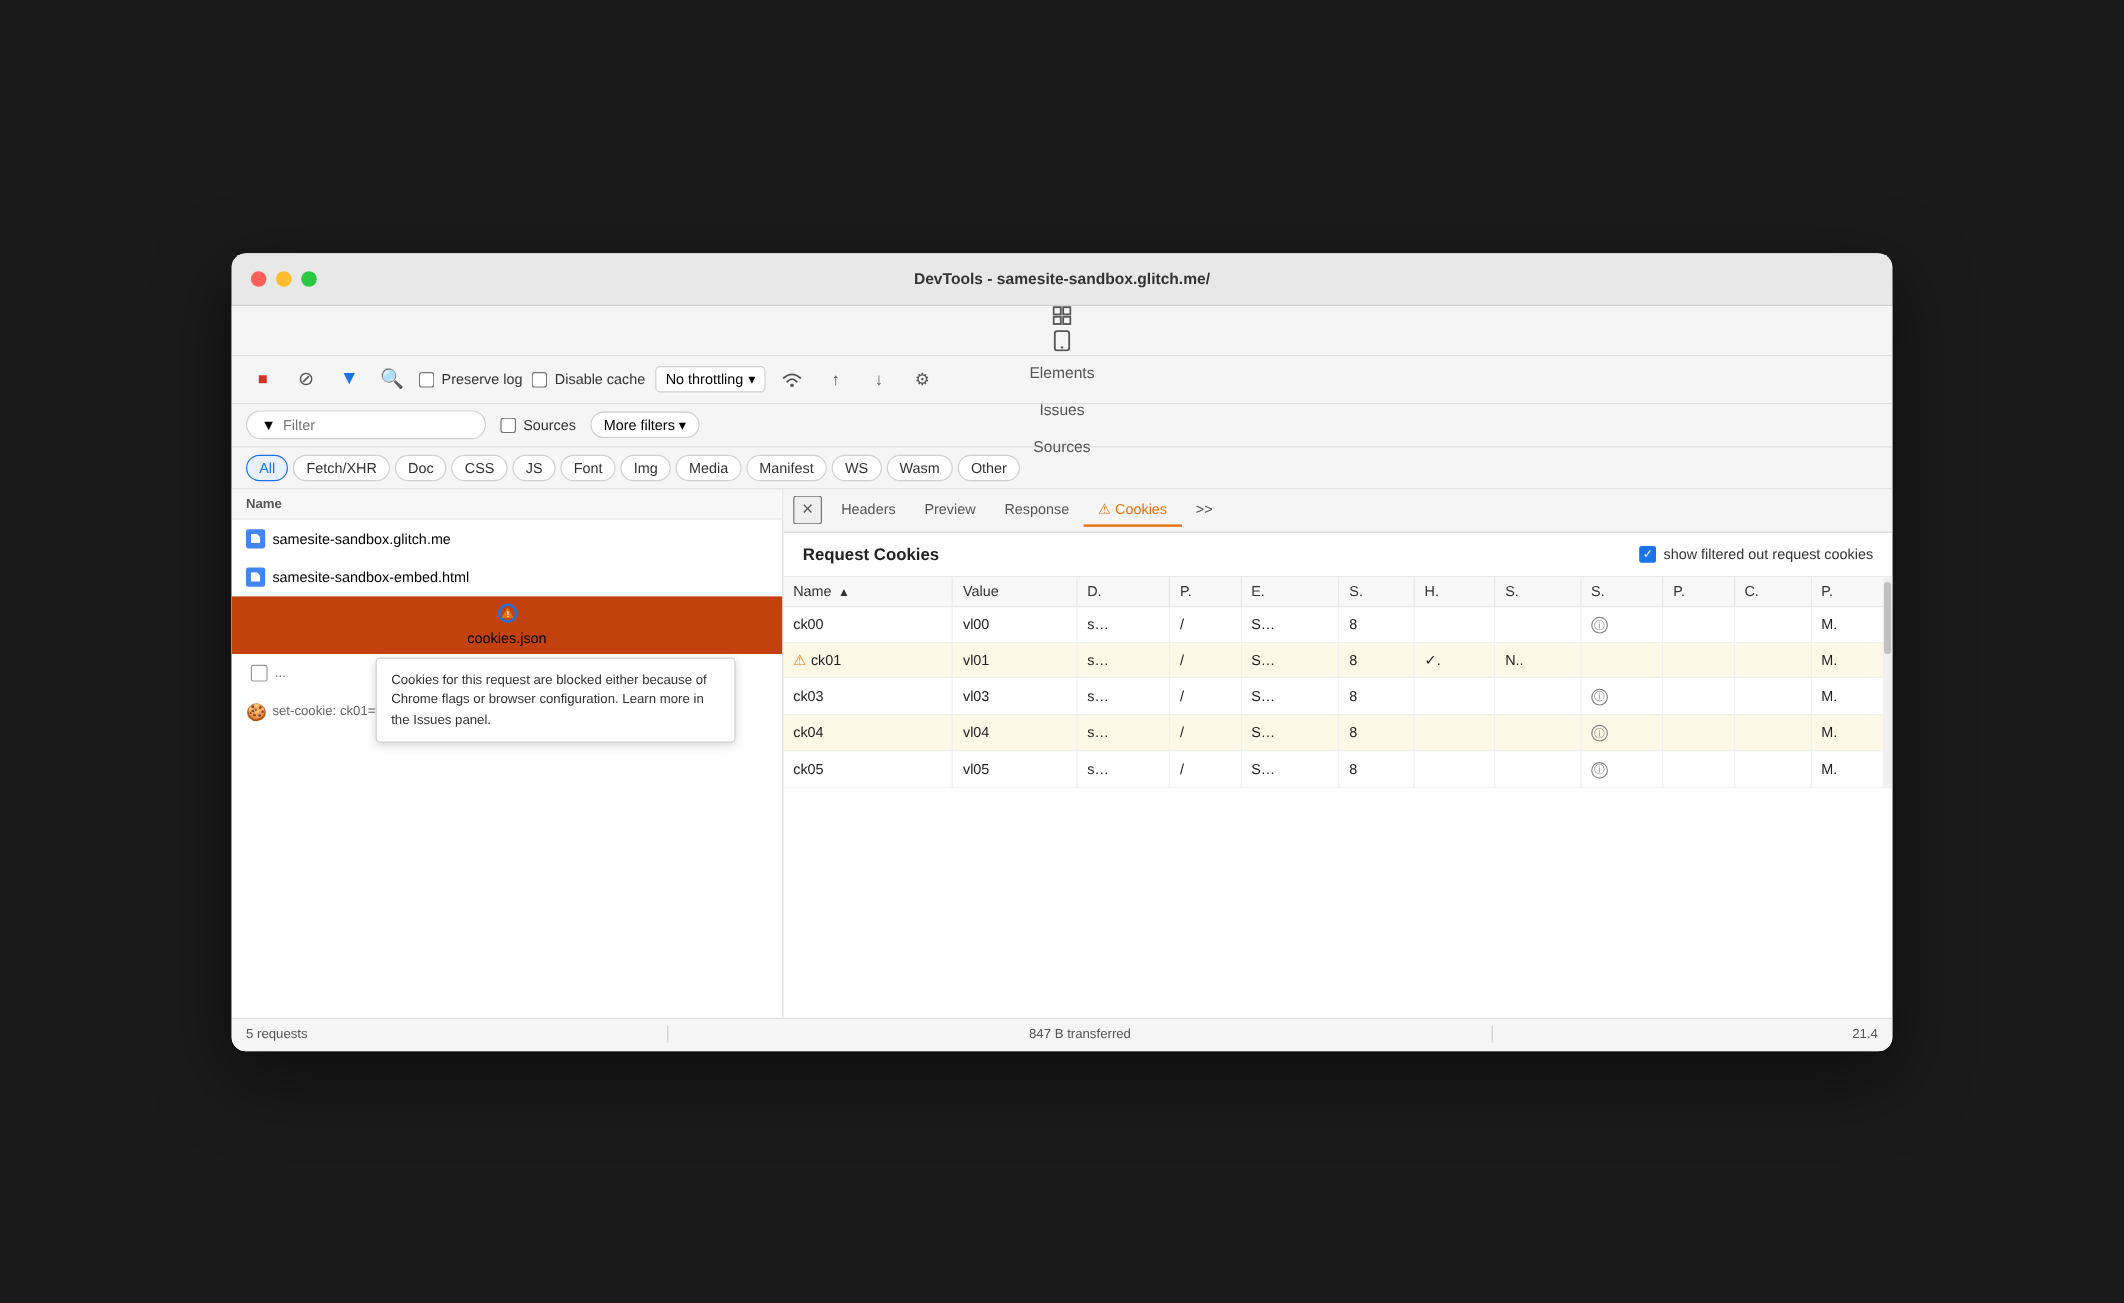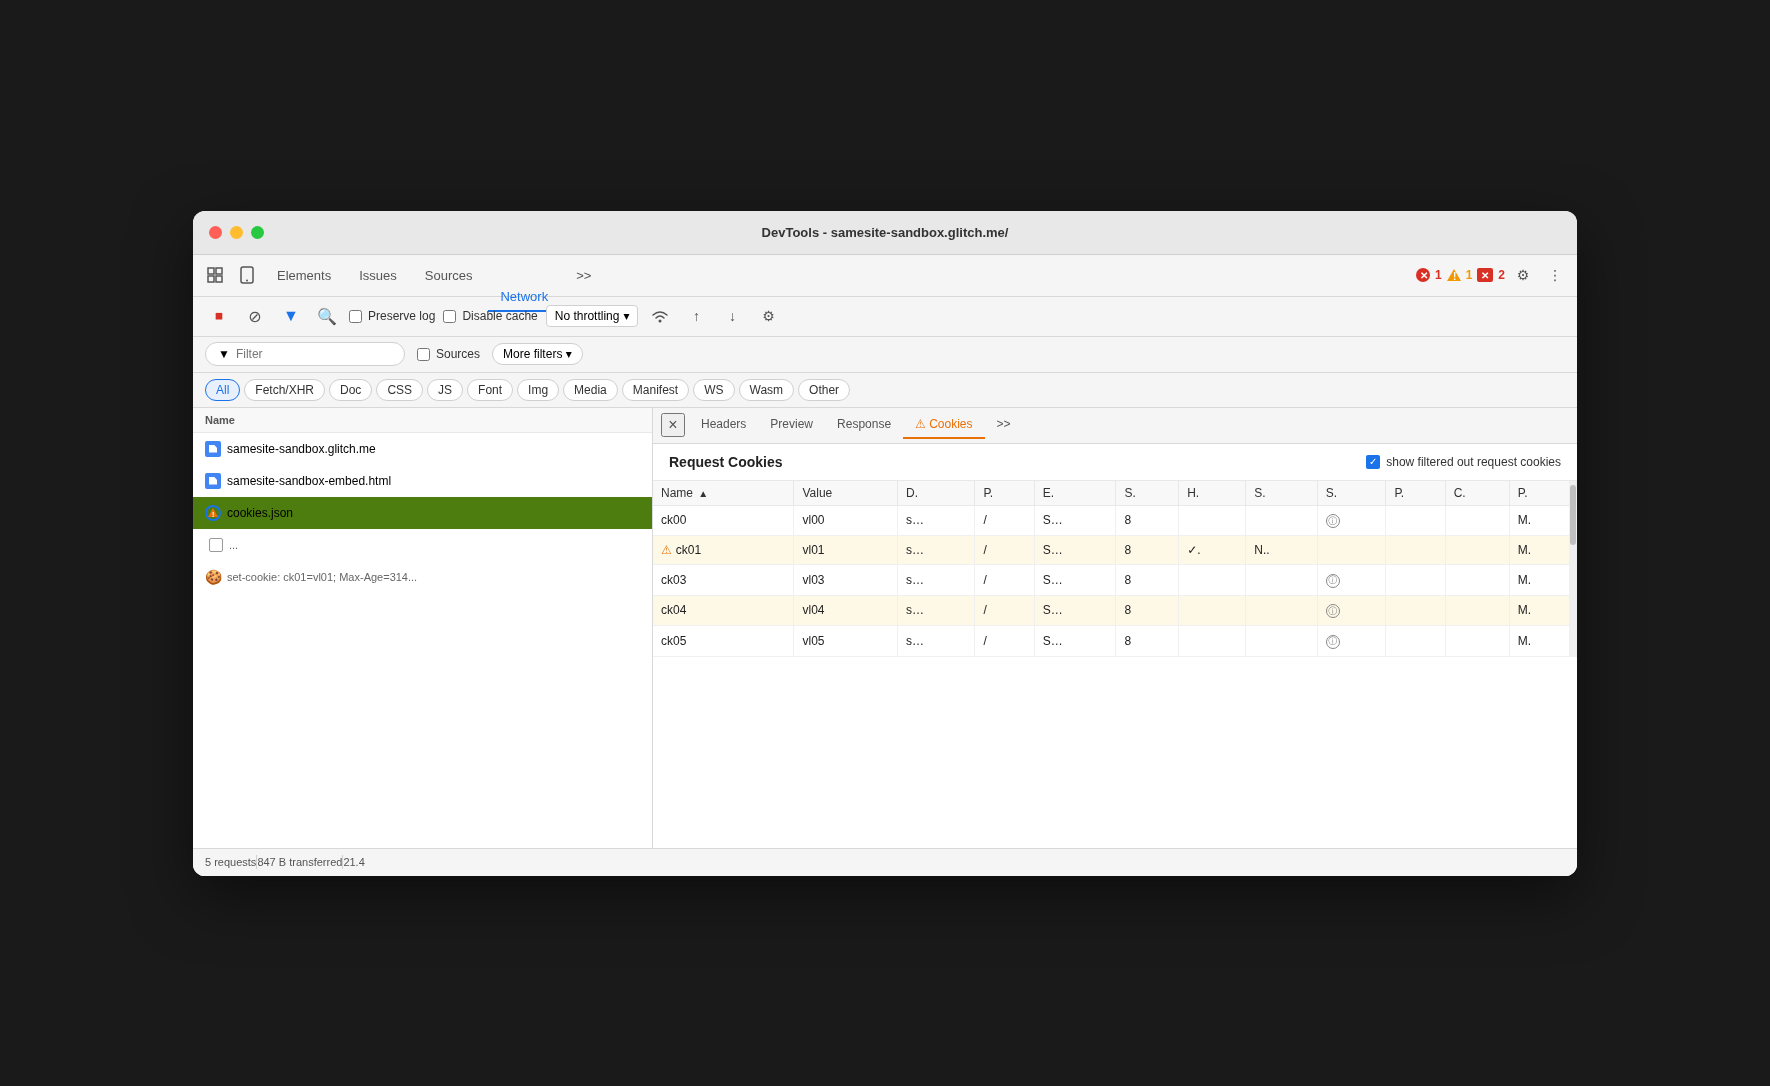--- a/index.html
+++ b/index.html
@@ -47,20 +47,21 @@
     }
     
     .toolbar1 {
       display: flex;
       align-items: center;
       padding: 0 8px;
       height: 42px;
       border-bottom: 1px solid #d8d8d8;
       gap: 4px;
       background: #f5f5f5;
+      flex-direction: column;
     }
     .tab-btn {
       padding: 6px 12px;
       font-size: 13px;
       color: #555;
       cursor: pointer;
       border: none;
       background: none;
       border-radius: 4px;
     }
@@ -194,21 +195,21 @@
     }
     .file-item {
       display: flex;
       align-items: center;
       padding: 6px 12px;
       font-size: 12px;
       cursor: pointer;
       gap: 6px;
       min-height: 32px;
     }
-    .file-item.warning-item { background: #4d7c0f; }
+    .file-item.warning-item { background: #c2410c; flex-direction: column; }
     .file-icon-doc {
       width: 16px;
       height: 16px;
       background: #4285f4;
       border-radius: 2px;
       display: flex;
       align-items: center;
       justify-content: center;
       flex-shrink: 0;
     }
@@ -359,20 +360,21 @@
     
     .statusbar {
       height: 28px;
       border-top: 1px solid #d8d8d8;
       display: flex;
       align-items: center;
       padding: 0 12px;
       font-size: 11px;
       color: #555;
       background: #f5f5f5;
+      justify-content: space-between;
     }
     .statusbar-sep {
       width: 1px;
       height: 14px;
       background: #d0d0d0;
     }
     .vertical-scrollbar {
       position: absolute;
       right: 0;
       top: 0;
@@ -529,20 +531,23 @@
             <div style="width:16px;height:16px;border:2px solid #1a73e8;border-radius:50%;display:flex;align-items:center;justify-content:center;">
               <svg width="12" height="12" viewBox="0 0 12 12">
                   <polygon points="6,1 11,10 1,10" fill="#e8710a"></polygon>
                   <text x="5" y="9.5" fill="white" font-size="7" font-weight="bold">!</text>
                 </svg>
             </div>
           </div>
           <span>cookies.json</span>
         </div>
 
+        <div class="tooltip-box">
+          <span>Cookies for this request are blocked either because of Chrome flags or browser configuration. Learn more in the Issues panel.</span>
+        </div>
 
         <div class="file-item" style="padding-left:16px;">
           <div class="file-item-checkbox"></div>
           <span style="font-size:11px; color:#666; max-width:320px; overflow:hidden; text-overflow:ellipsis; white-space:nowrap;">...</span>
         </div>
 
         <div class="file-item">
           <span class="cookie-icon">🍪</span>
           <span style="font-size:11px; color:#666; max-width:320px; overflow:hidden; text-overflow:ellipsis; white-space:nowrap;">set-cookie: ck01=vl01; Max-Age=314...</span>
         </div>

